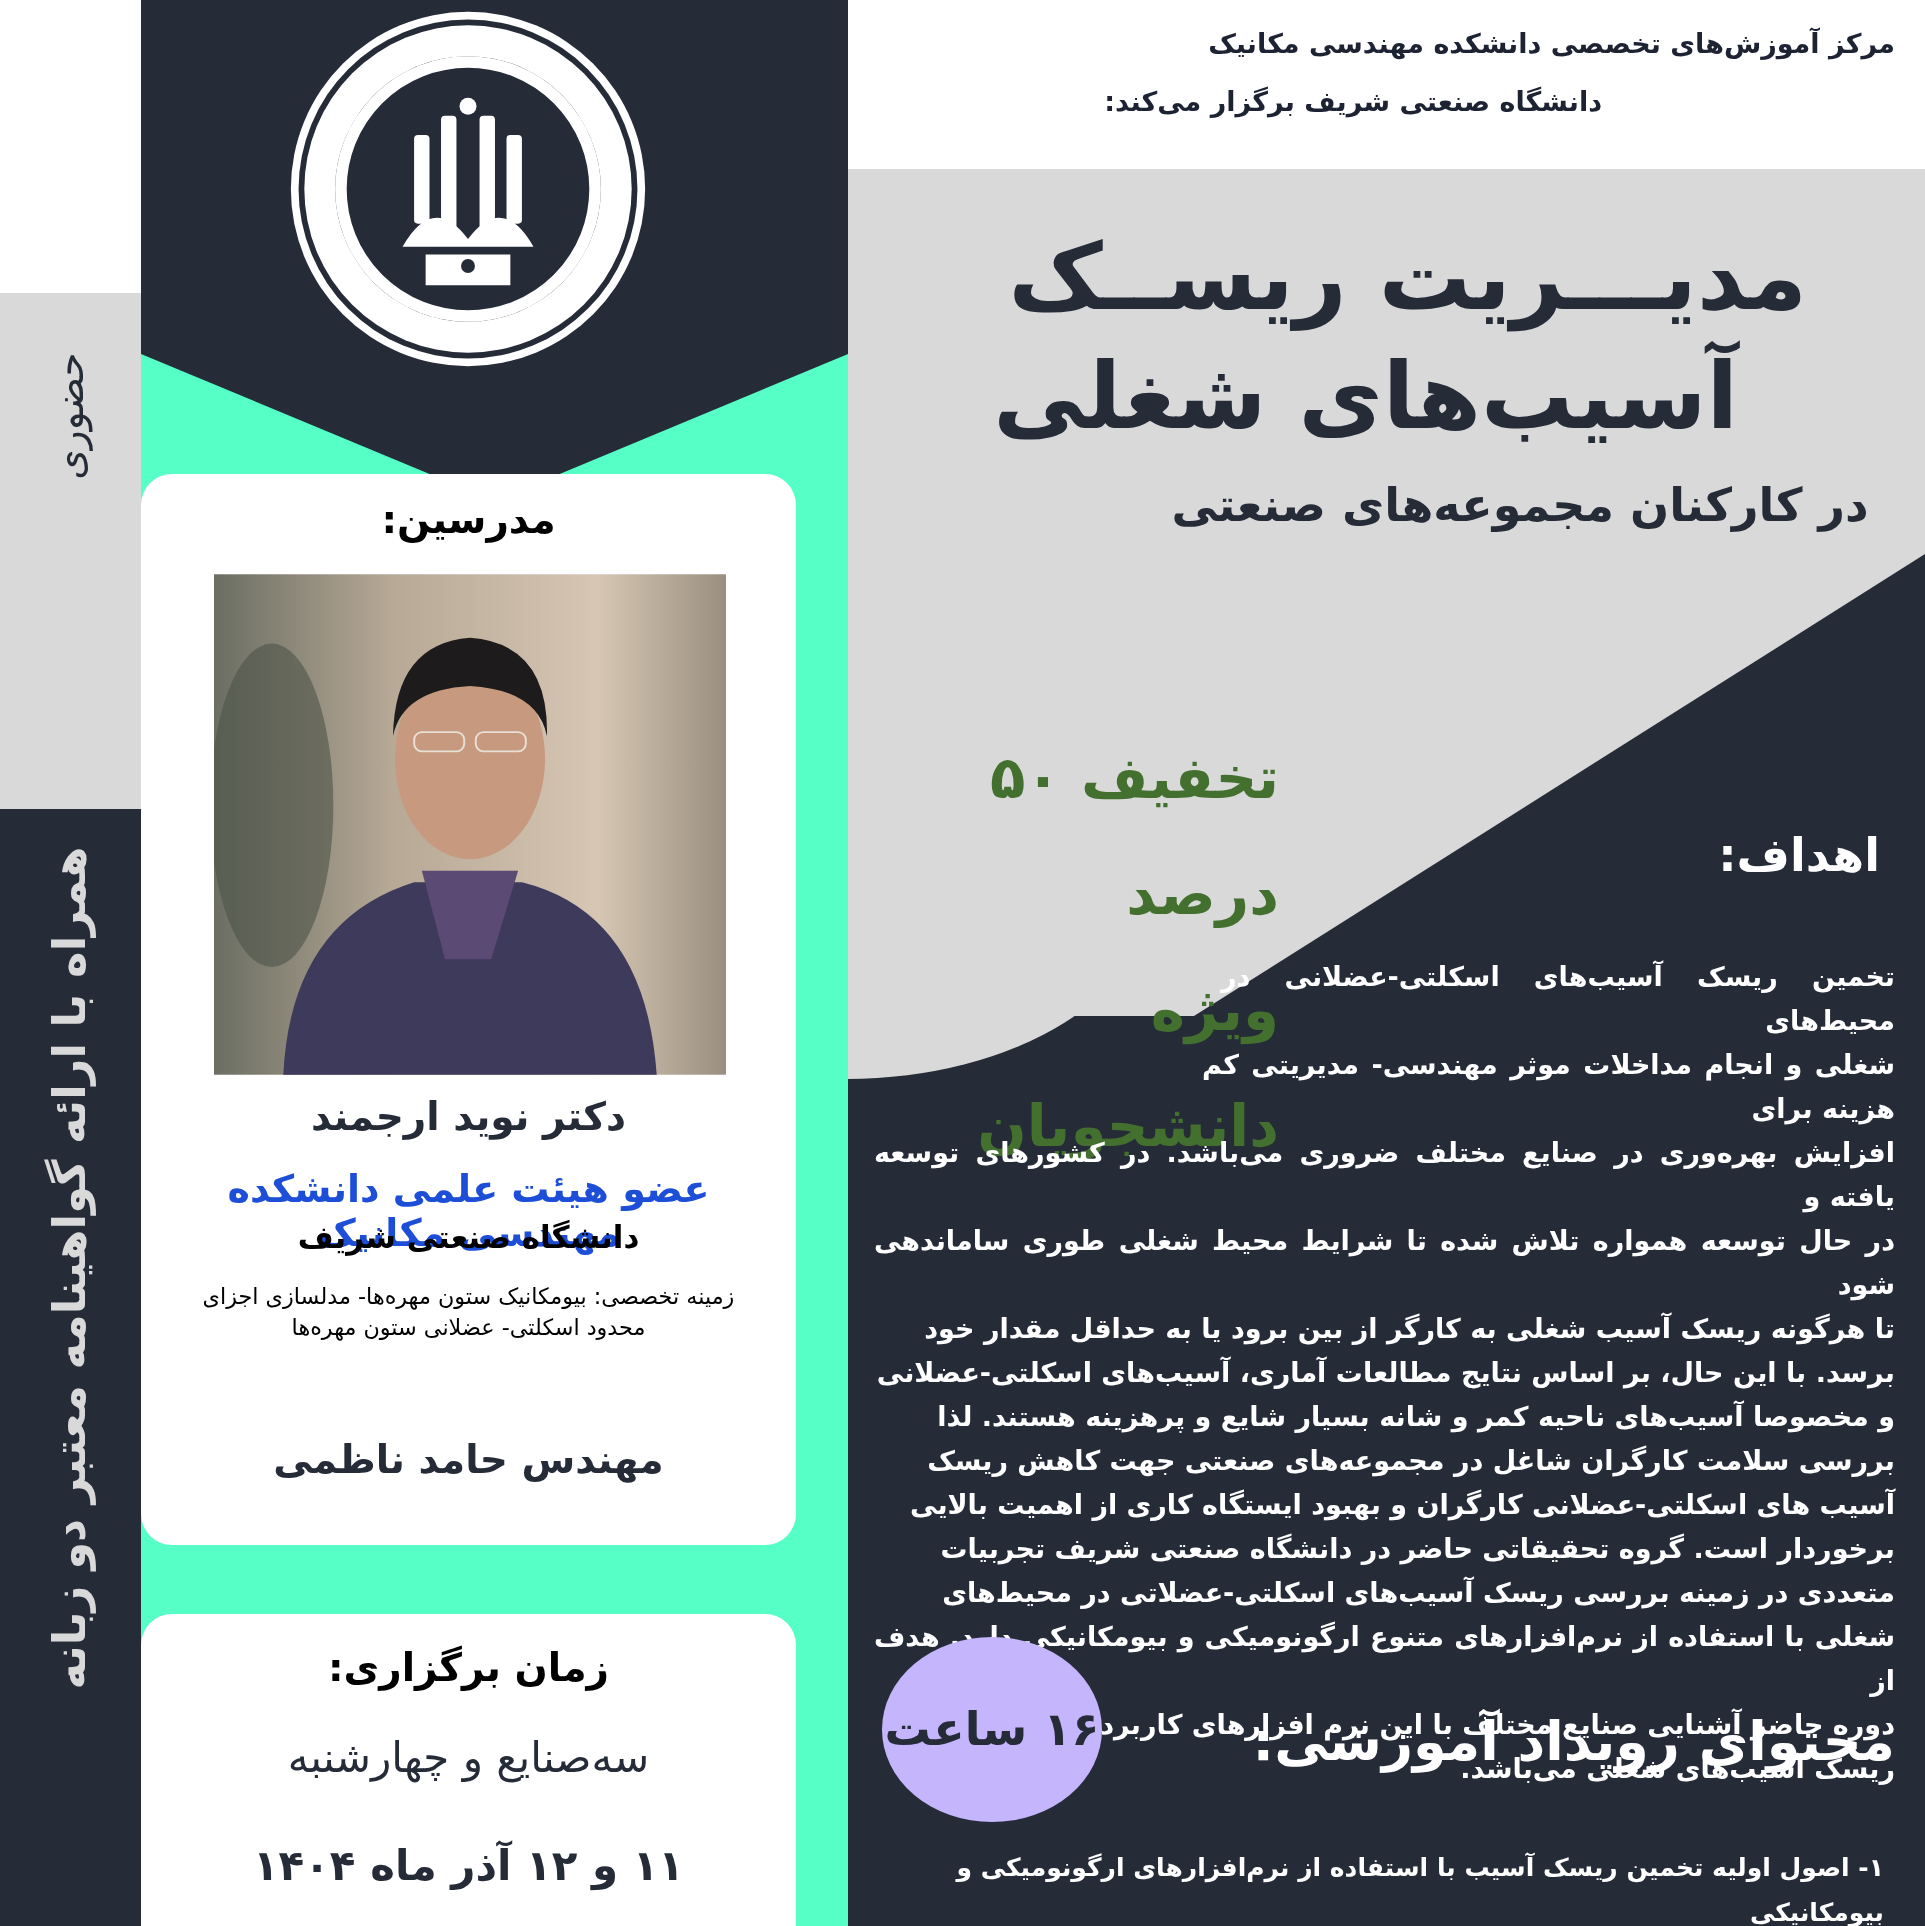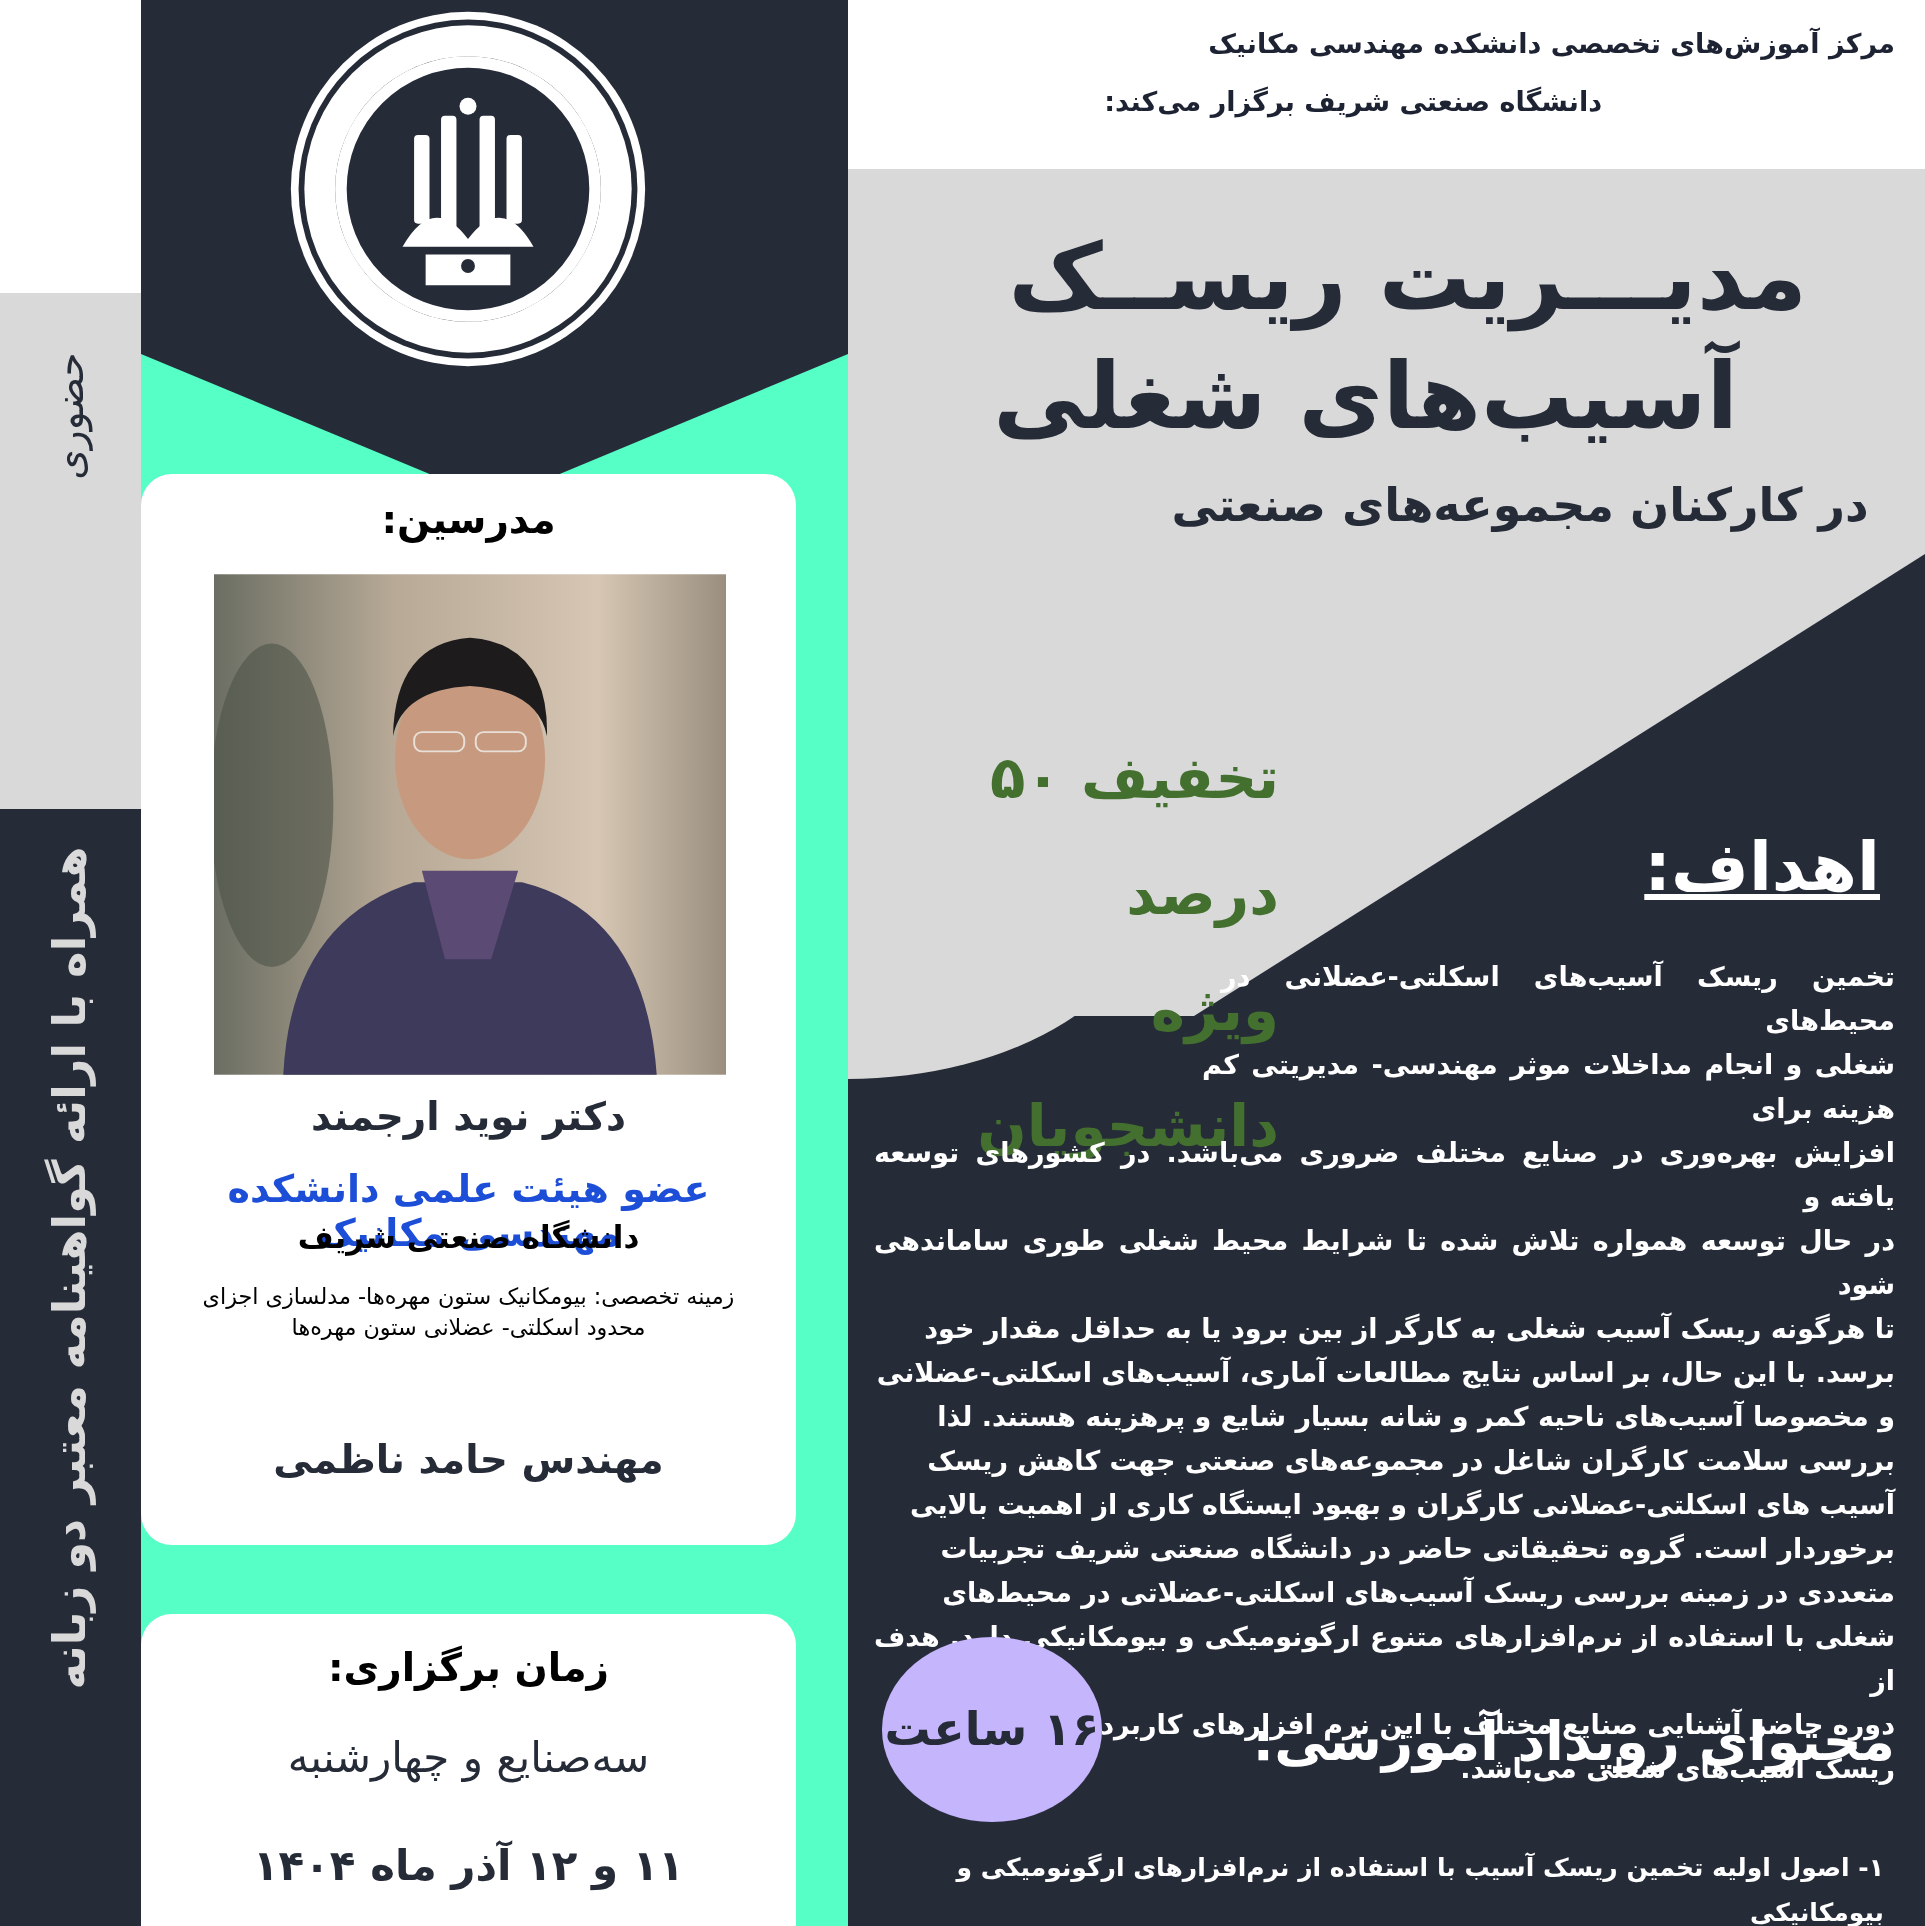--- a/index.html
+++ b/index.html
@@ -98,21 +98,21 @@
   <div style="font-size:92px;line-height:123px;padding-right:54px;">مدیـــریت ریســک</div>
   <div style="font-size:92px;line-height:116px;padding-right:123px;">آسیب‌های شغلی</div>
   <div style="font-size:46px;line-height:100px;padding-right:-39px;margin-right:-7.7px;">در کارکنان مجموعه‌های صنعتی</div>
 </div>
 
 <div class="abs rtl bold" style="left:855px;top:720px;width:424px;color:#44702f;font-size:58px;line-height:116px;">
   <div>تخفیف ۵۰ درصد</div>
   <div>ویژه دانشجویان</div>
 </div>
 
-<div class="abs rtl bold" style="right:46px;top:828px;font-size:67px;color:#fff;text-decoration:underline;">اهداف:</div>
+<div class="abs rtl bold" style="right:46px;top:828px;font-size:46px;color:#fff;">اهداف:</div>
 <div class="abs rtl" id="goals-body" style="right:31px;top:955px;width:1021px;font-size:27px;line-height:44px;color:#fff;font-weight:bold;text-align:justify;text-align-last:right;">
   <div style="width:674px;">تخمین ریسک آسیب‌های اسکلتی-عضلانی در محیط‌های</div>
   <div style="width:693px;">شغلی و انجام مداخلات موثر مهندسی- مدیریتی کم هزینه برای</div>
   <div>افزایش بهره‌وری در صنایع مختلف ضروری می‌باشد. در کشورهای توسعه یافته و</div>
   <div>در حال توسعه همواره تلاش شده تا شرایط محیط شغلی طوری ساماندهی شود</div>
   <div>تا هرگونه ریسک آسیب شغلی به کارگر از بین برود یا به حداقل مقدار خود</div>
   <div>برسد. با این حال، بر اساس نتایج مطالعات آماری، آسیب‌های اسکلتی-عضلانی</div>
   <div>و مخصوصا آسیب‌های ناحیه کمر و شانه بسیار شایع و پرهزینه هستند. لذا</div>
   <div>بررسی سلامت کارگران شاغل در مجموعه‌های صنعتی جهت کاهش ریسک</div>
   <div>آسیب های اسکلتی-عضلانی کارگران و بهبود ایستگاه کاری از اهمیت بالایی</div>

